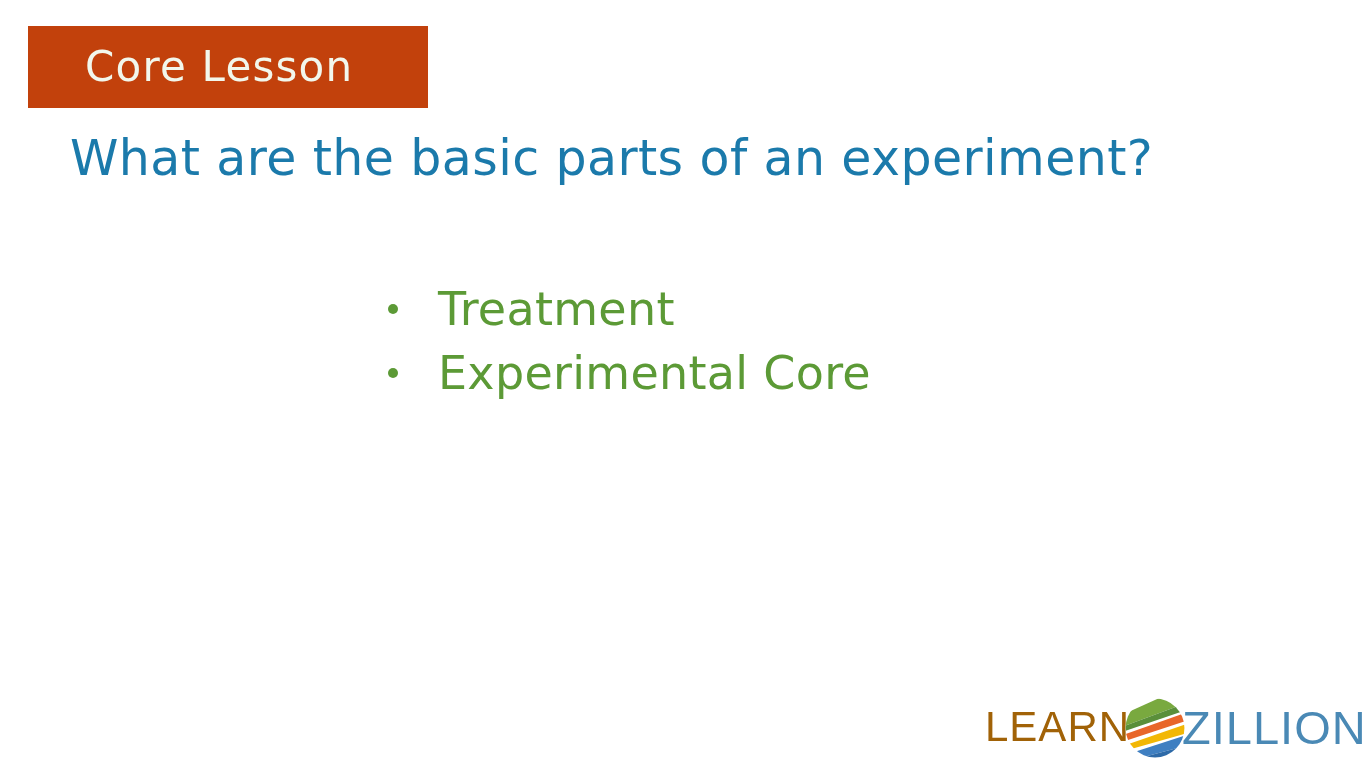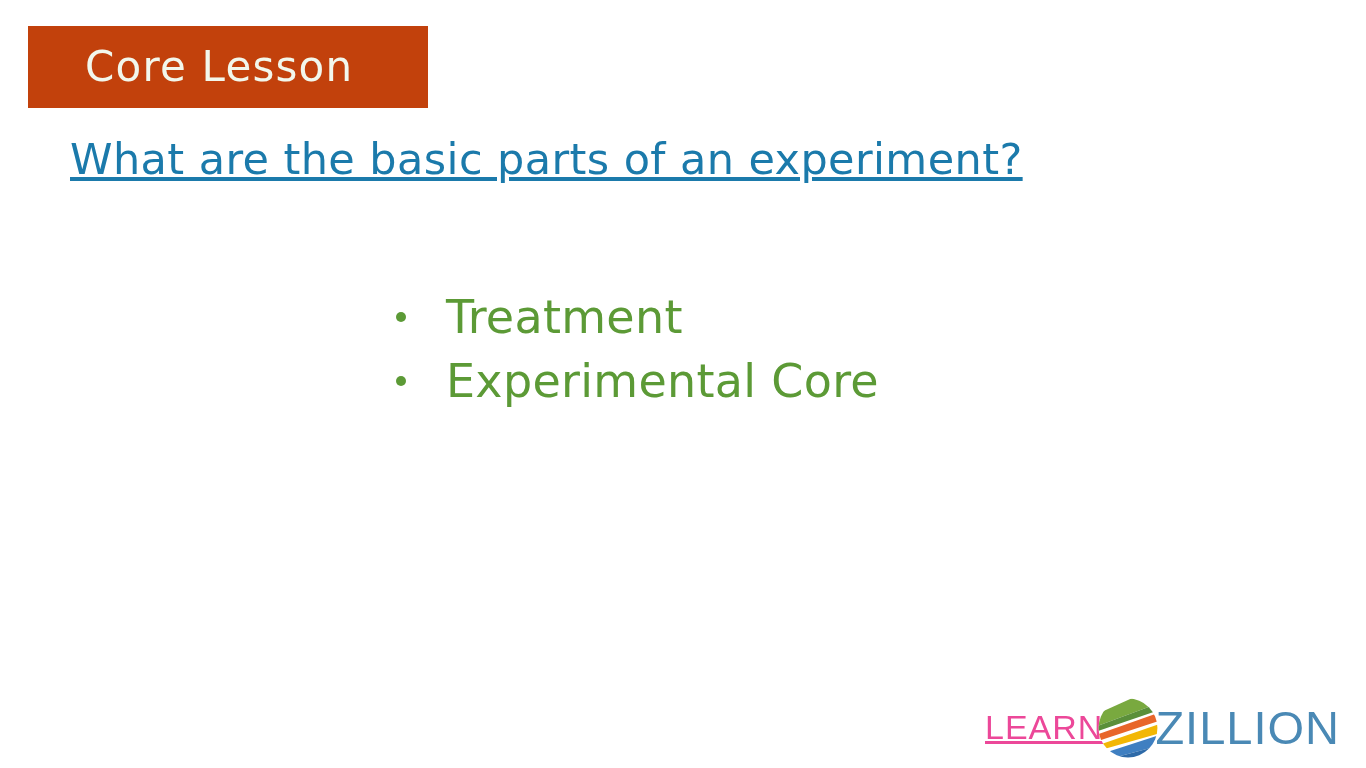--- a/index.html
+++ b/index.html
@@ -48,35 +48,34 @@
     line-height: 60px;
   }
 
   
   #slide-question {
     position: absolute;
     left: 70px;
     top: 124px;
     width: 1240px;
     font-family: "DejaVu Sans", sans-serif;
-    font-size: 43px;
+    font-size: 49px;
     font-weight: 400;
     letter-spacing: 0.4px;
     color: #1b7aab;
     white-space: nowrap;
     line-height: 70px;
-    text-decoration: underline;
   }
 
   
   #bullet-list {
     position: absolute;
     left: 388px;
     top: 277px;
-    margin: 8px;
+    margin: 0;
     padding: 0;
     list-style: none;
   }
   .bullet-row {
     display: flex;
     align-items: center;
     height: 64px;
   }
   .bullet-marker {
     width: 10px;
@@ -101,26 +100,25 @@
   #brand-logo {
     position: absolute;
     left: 985px;
     top: 696px;
     height: 62px;
     display: flex;
     align-items: center;
   }
   #brand-learn {
     font-family: "Liberation Sans", sans-serif;
-    font-size: 34px;
+    font-size: 42px;
     font-weight: 400;
     letter-spacing: 1px;
-    color: #ec4899;
+    color: #a16207;
     line-height: 1;
-    text-decoration: underline;
   }
   #brand-mark {
     width: 64px;
     height: 64px;
     margin: 0 -5px 0 -7px;
     flex: 0 0 auto;
     position: relative;
     top: 1px;
   }
   #brand-zillion {

